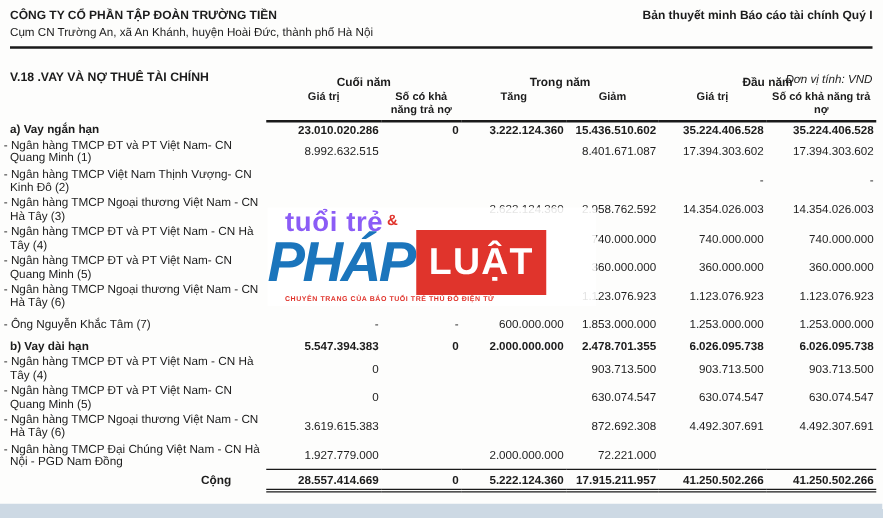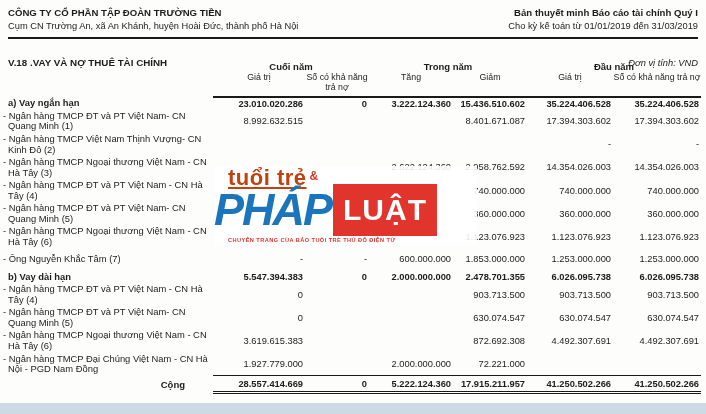--- a/index.html
+++ b/index.html
@@ -29,21 +29,21 @@
   }
   .section-title { font-size: 9.8px; font-weight: bold; }
   .unit-note     { font-size: 9.3px; font-style: italic; }
   
   table {
     position: absolute; top: 60px; left: 8px;
     width: 693px; border-collapse: collapse; table-layout: fixed;
   }
   th { font-weight: bold; }
   .ghead th { font-size: 9.5px; text-align: center; padding: 1px 0 1px; }
-  .shead th { font-size: 8.8px; font-weight: normal; 
+  .shead th { font-size: 8.8px; font-weight: bold; 
               line-height: 1.12; padding: 0 0 3px; vertical-align: top; }
   .shead th.u { border-bottom: 2px solid #1a1a1a; }
   td.num {
     text-align: right; vertical-align: middle;
     font-size: 9.3px; padding: 1px 2px 1px 0; line-height: 1.1;
   }
   td.lbl {
     vertical-align: top; font-size: 9.4px; line-height: 1.12;
     padding: 1px 4px 1px 0;
   }
@@ -90,21 +90,20 @@
 </head>
 <body>
 
 <div class="doc-header">
   <div>
     <div class="company-name">CÔNG TY CỔ PHẦN TẬP ĐOÀN TRƯỜNG TIỀN</div>
     <div class="company-addr">Cụm CN Trường An, xã An Khánh, huyện Hoài Đức, thành phố Hà Nội</div>
   </div>
   <div class="hdr-right">
     <div class="report-title">Bản thuyết minh Báo cáo tài chính Quý I</div>
-    <div class="report-period">Cho kỳ kế toán từ 01/01/2019 đến 31/03/2019</div>
   </div>
 </div>
 
 <div class="section-row">
   <div class="section-title">V.18 .VAY VÀ NỢ THUÊ TÀI CHÍNH</div>
   <div class="unit-note">Đơn vị tính: VND</div>
 </div>
 
 <table>
   <colgroup>
@@ -260,21 +259,21 @@
       <td class="total-num">5.222.124.360</td>
       <td class="total-num">17.915.211.957</td>
       <td class="total-num">41.250.502.266</td>
       <td class="total-num">41.250.502.266</td>
     </tr>
   </tfoot>
 </table>
 
 <div class="logo">
   <div class="logo-top">
-    <span class="logo-tt" style="color: #c2410c; text-decoration: underline;">tuổi trẻ</span><span class="logo-amp" style="color: rgb(224, 52, 44);">&amp;</span>
+    <span class="logo-tt" style="color: #8b5cf6;">tuổi trẻ</span><span class="logo-amp" style="color: rgb(224, 52, 44);">&amp;</span>
   </div>
   <div class="logo-main">
     <span class="logo-phap" style="color: rgb(27, 117, 188);">PHÁP</span>
     <span class="logo-luat" style="background: rgb(224, 52, 44);">LUẬT</span>
   </div>
   <div class="logo-tagline" style="color: rgb(224, 52, 44);">CHUYÊN TRANG CỦA BÁO TUỔI TRẺ THỦ ĐÔ ĐIỆN TỬ</div>
 </div>
 
 <div class="bottom-strip"></div>
 

